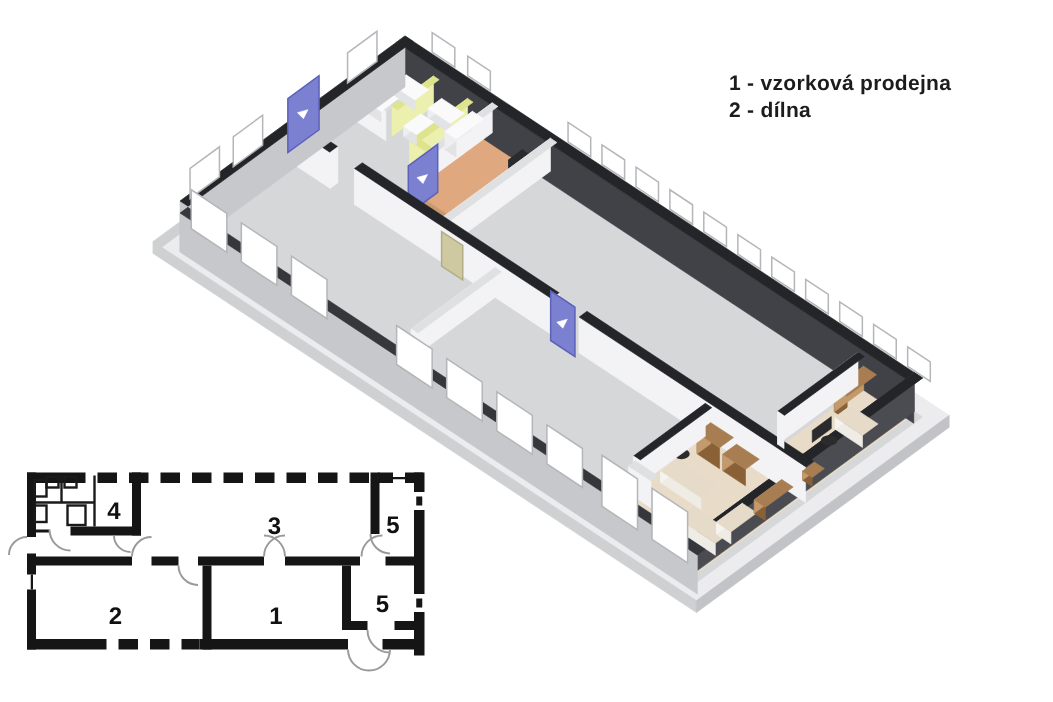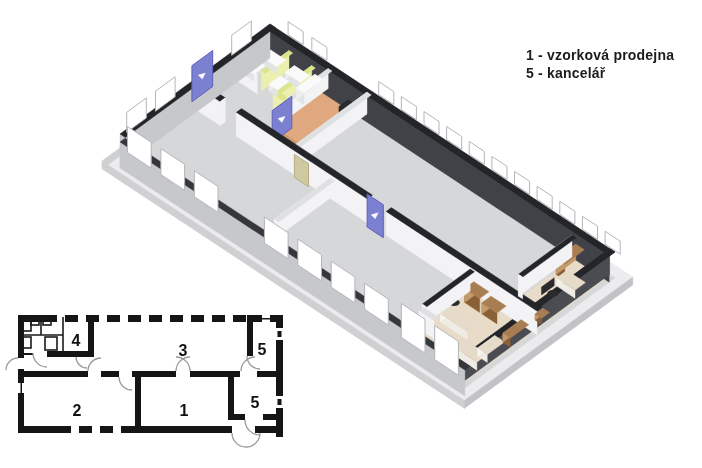--- a/index.html
+++ b/index.html
@@ -6,21 +6,21 @@
   #stage{
     position:relative;width:702px;height:468px;background:#ffffff;overflow:hidden;
     font-family:"Liberation Sans", sans-serif;
   }
   #plan3d,#plan2d{position:absolute;left:0;top:0;}
   #legend{
     position:absolute;left:486px;top:47px;
     font-weight:700;font-size:14px;line-height:17.5px;
     color:#1c1c1c;letter-spacing:.2px;white-space:nowrap;
   }
-  .legend-line{height:17.5px;margin-left:40px;}
+  .legend-line{height:17.5px;}
   #plan2d text{
     font-family:"Liberation Sans", sans-serif;
     font-weight:700;font-size:16px;fill:#111;
   }
 </style>
 </head>
 <body>
 
 <div id="stage">
 
@@ -238,15 +238,15 @@
       <text x="183" y="356">3</text>
       <text x="262" y="355">5</text>
       <text x="77" y="416">2</text>
       <text x="184" y="416">1</text>
       <text x="255" y="408">5</text>
     </g>
   </svg>
 
   <div id="legend">
     <div class="legend-line">1 - vzorková prodejna</div>
-    <div class="legend-line">5 - kancelář</div>
+    <div class="legend-line">2 - dílna</div>
   </div>
 </div>
 
 </body></html>

